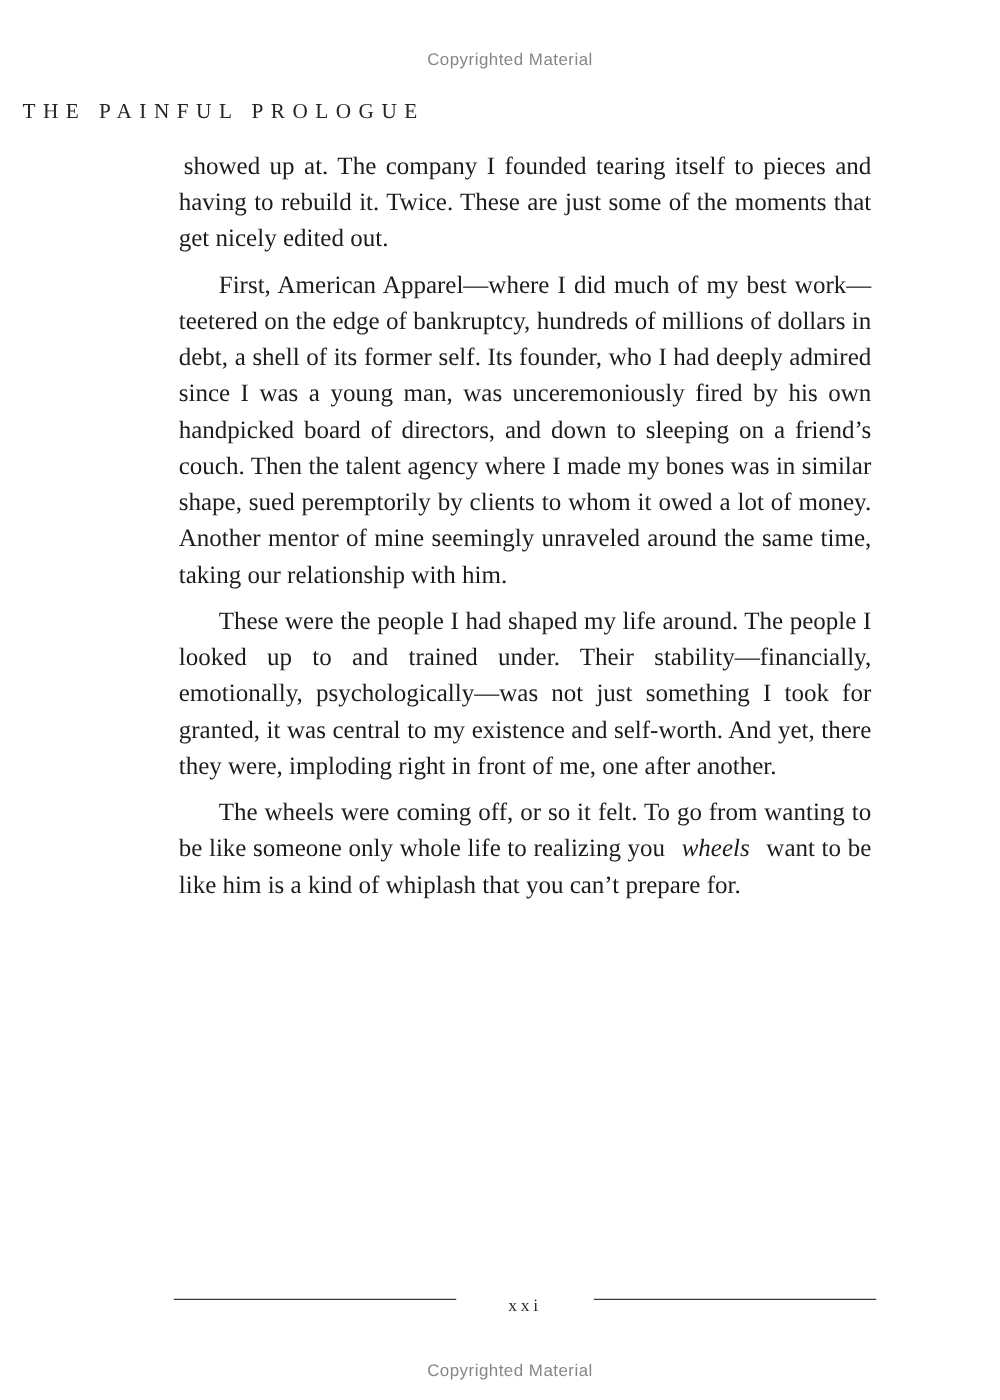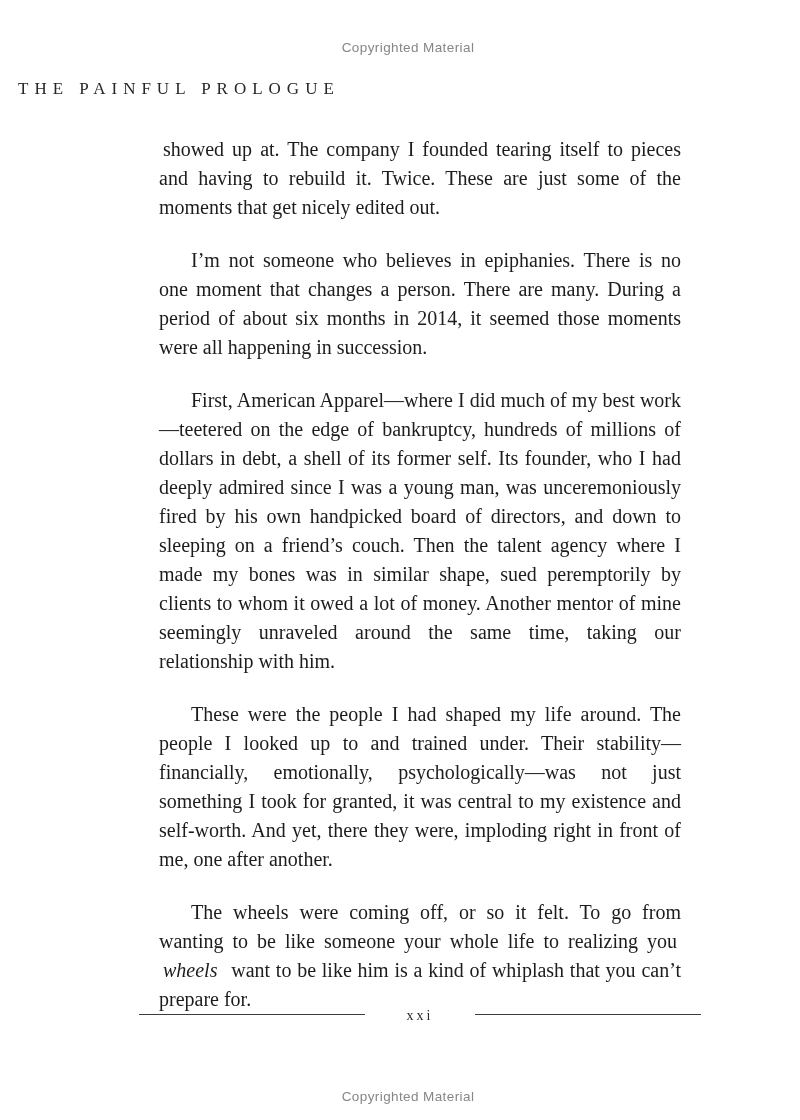--- a/index.html
+++ b/index.html
@@ -40,30 +40,30 @@
   .body-text {
     position: absolute;
     top: 103px;
     left: 127px;
     width: 570px;
     font-size: 20px;
     line-height: 29px;
     text-align: justify;
     color: #1c1c1c;
   }
-  .body-text p { margin: 16px; }
+  .body-text p { margin: 0; }
   .body-text p.indent { text-indent: 28px; }
   .body-text em { font-style: italic; }
   .footer {
     position: absolute;
-    top: 997px;
+    top: 1027px;
     left: 127px;
     width: 570px;
     display: flex;
-    align-items: flex-end;
+    align-items: flex-start;
   }
   .footer-rule {
     flex: 1;
     height: 0;
     border-top: 1.5px solid #3c3c3c;
   }
   .page-number {
     padding: 0 42px;
     font-size: 14px;
     letter-spacing: 3px;
@@ -75,24 +75,23 @@
 <body>
 
 <div class="page">
 
   <div class="copyright-notice copyright-top">Copyrighted Material</div>
 
   <div class="chapter-title">THE PAINFUL PROLOGUE</div>
 
   <div class="body-text">
       <p class=""><span>showed up at. The company I founded tearing itself to pieces and having to rebuild it. Twice. These are just some of the moments that get nicely edited out.</span></p>
-      <p class="indent"><span>I’m not someone who believes in epiphanies. There is no one moment that changes a person. There are many. During a period of about six months in 2014, it seemed those moments were all happening in succession.</span></p>
       <p class="indent"><span>First, American Apparel—where I did much of my best work—teetered on the edge of bankruptcy, hundreds of millions of dollars in debt, a shell of its former self. Its founder, who I had deeply admired since I was a young man, was unceremoniously fired by his own handpicked board of directors, and down to sleeping on a friend’s couch. Then the talent agency where I made my bones was in similar shape, sued peremptorily by clients to whom it owed a lot of money. Another mentor of mine seemingly unraveled around the same time, taking our relationship with him.</span></p>
       <p class="indent"><span>These were the people I had shaped my life around. The people I looked up to and trained under. Their stability—financially, emotionally, psychologically—was not just something I took for granted, it was central to my existence and self-worth. And yet, there they were, imploding right in front of me, one after another.</span></p>
-      <p class="indent"><span>The wheels were coming off, or so it felt. To go from wanting to be like someone your whole life to realizing you </span><em>wheels</em><span> want to be like him is a kind of whiplash that you can’t prepare for.</span></p>
+      <p class="indent"><span>The wheels were coming off, or so it felt. To go from wanting to be like someone only whole life to realizing you </span><em>wheels</em><span> want to be like him is a kind of whiplash that you can’t prepare for.</span></p>
     </div>
 
   <div class="footer">
     <div class="footer-rule"></div>
     <div class="page-number">xxi</div>
     <div class="footer-rule"></div>
   </div>
 
   <div class="copyright-notice copyright-bottom">Copyrighted Material</div>
 

